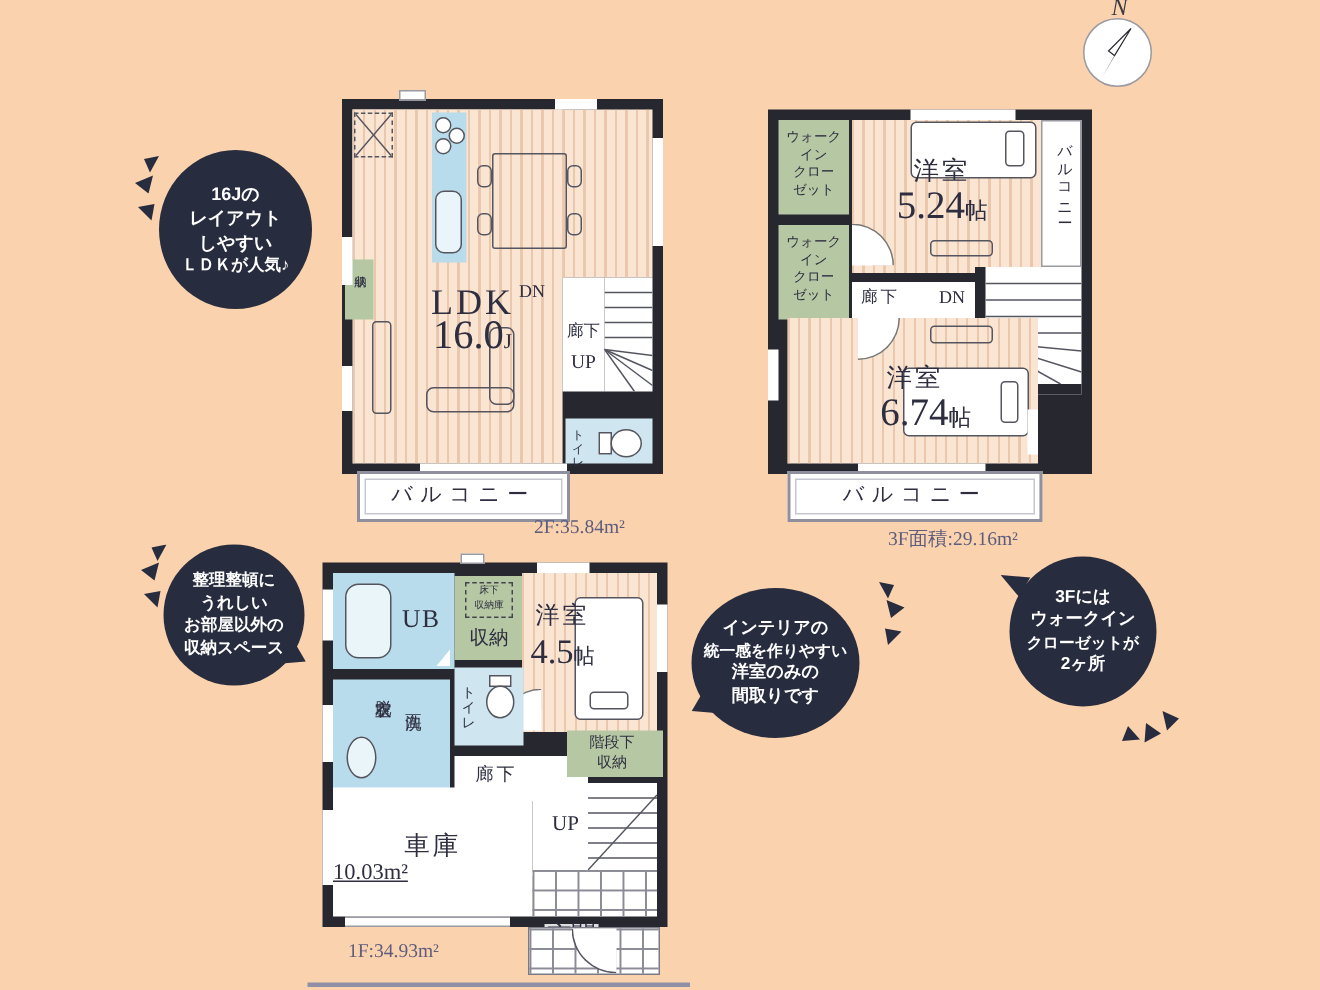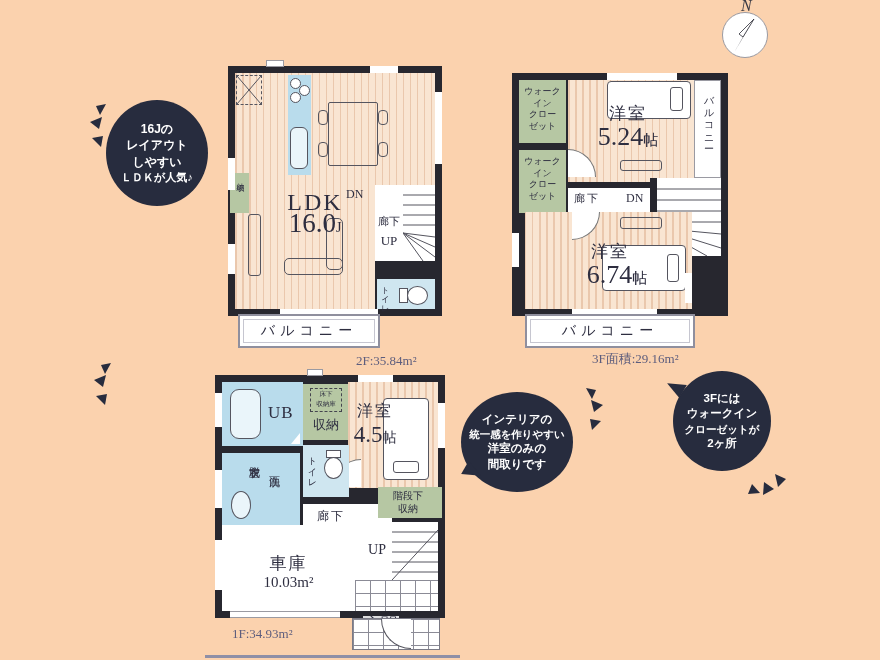--- a/index.html
+++ b/index.html
@@ -54,20 +54,27 @@
     <div>レイアウト</div>
     <div>しやすい</div>
     <div style="font-size:11px;">ＬＤＫが人気♪</div>
   </div>
 
   <svg style="position:absolute;left:93px;top:363px;" width="34" height="44">
     <polygon points="8,2 18,0 12,11" fill="#272c3e"></polygon>
     <polygon points="1,17 13,12 10,24" fill="#272c3e"></polygon>
     <polygon points="3,33 14,31 12,42" fill="#272c3e"></polygon>
   </svg>
+  <div class="bubble" style="left:109px;top:363px;width:94px;height:94px;font-size:11px;">
+    <div>整理整頓に</div>
+    <div>うれしい</div>
+    <div>お部屋以外の</div>
+    <div>収納スペース</div>
+    <div class="tail" style="right:-4px;bottom:6px;border-width:14px 5px 5px 14px;border-top-color:#272c3e;transform:rotate(-50deg);"></div>
+  </div>
 
   <svg style="position:absolute;left:568px;top:388px;" width="36" height="44">
     <polygon points="28,2 18,0 24,11" fill="#272c3e"></polygon>
     <polygon points="35,17 23,12 26,24" fill="#272c3e"></polygon>
     <polygon points="33,33 22,31 24,42" fill="#272c3e"></polygon>
   </svg>
   <div class="bubble" style="left:461px;top:392px;width:112px;height:100px;font-size:11.5px;">
     <div>インテリアの</div>
     <div style="font-size:10.5px;">統一感を作りやすい</div>
     <div>洋室のみの</div>
@@ -155,21 +162,21 @@
     <div class="window" style="left:142px;top:0;width:28px;height:7px;"></div>
     <div class="window" style="left:207px;top:26px;width:7px;height:72px;"></div>
     <div class="window" style="left:0;top:92px;width:7px;height:32px;"></div>
     <div class="window" style="left:0;top:178px;width:7px;height:30px;"></div>
     <div class="window" style="left:52px;top:243px;width:98px;height:7px;"></div>
     <div class="window" style="left:38px;top:-6px;width:18px;height:7px;border:1px solid #9a9aa2;box-sizing:border-box;"></div>
   </div>
   <div class="balcony" style="left:238px;top:314px;width:142px;height:34px;">
     <div class="lab" style="position:static;font-size:14px;letter-spacing:5px;">バルコニー</div>
   </div>
-  <div class="area-label" style="left:356px;top:353px;">2F:35.84m²</div>
+  <div class="area-label" style="left:356px;top:343px;">2F:35.84m²</div>
 
   <div class="plan" style="left:512px;top:73px;width:216px;height:243px;">
 
     <div class="room green" style="left:7px;top:7px;width:47px;height:63px;">
       <div class="lab" style="left:0;top:6px;width:47px;text-align:center;font-size:9px;line-height:1.3;">
         <div>ウォーク</div>
         <div>イン</div>
         <div>クロー</div>
         <div>ゼット</div>
       </div>
@@ -303,21 +310,21 @@
         <line x1="0" y1="30" x2="46" y2="30" stroke="#55555f" stroke-width="1"></line>
         <line x1="0" y1="40" x2="46" y2="40" stroke="#55555f" stroke-width="1"></line>
         <line x1="0" y1="50" x2="46" y2="50" stroke="#55555f" stroke-width="1"></line>
         <line x1="0" y1="58" x2="46" y2="8" stroke="#55555f" stroke-width="1"></line>
       </svg>
     </div>
     <div class="lab" style="left:147px;top:168px;width:30px;text-align:center;font-size:14px;">UP</div>
 
     <div class="room white" style="left:7px;top:150px;width:133px;height:86px;">
       <div class="lab" style="left:0;top:30px;width:133px;text-align:center;font-size:17px;letter-spacing:2px;">車庫</div>
-      <div class="lab" style="left:0;top:50px;width:133px;text-align:center;font-size:15px;">10.03m²</div>
+      <div class="lab" style="left:0;top:50px;width:133px;font-size:15px;text-decoration:underline;">10.03m²</div>
     </div>
 
     <div class="room tile" style="left:140px;top:205px;width:83px;height:31px;">
       <div class="lab" style="left:8px;top:8px;font-size:16px;background:rgba(255,255,255,.85);padding:0 2px;margin-top:28px;">玄関</div>
     </div>
 
     <div class="window" style="left:0;top:18px;width:7px;height:34px;"></div>
     <div class="window" style="left:0;top:95px;width:7px;height:38px;"></div>
     <div class="window" style="left:0;top:165px;width:7px;height:50px;"></div>
     <div class="window" style="left:143px;top:0;width:35px;height:7px;"></div>

